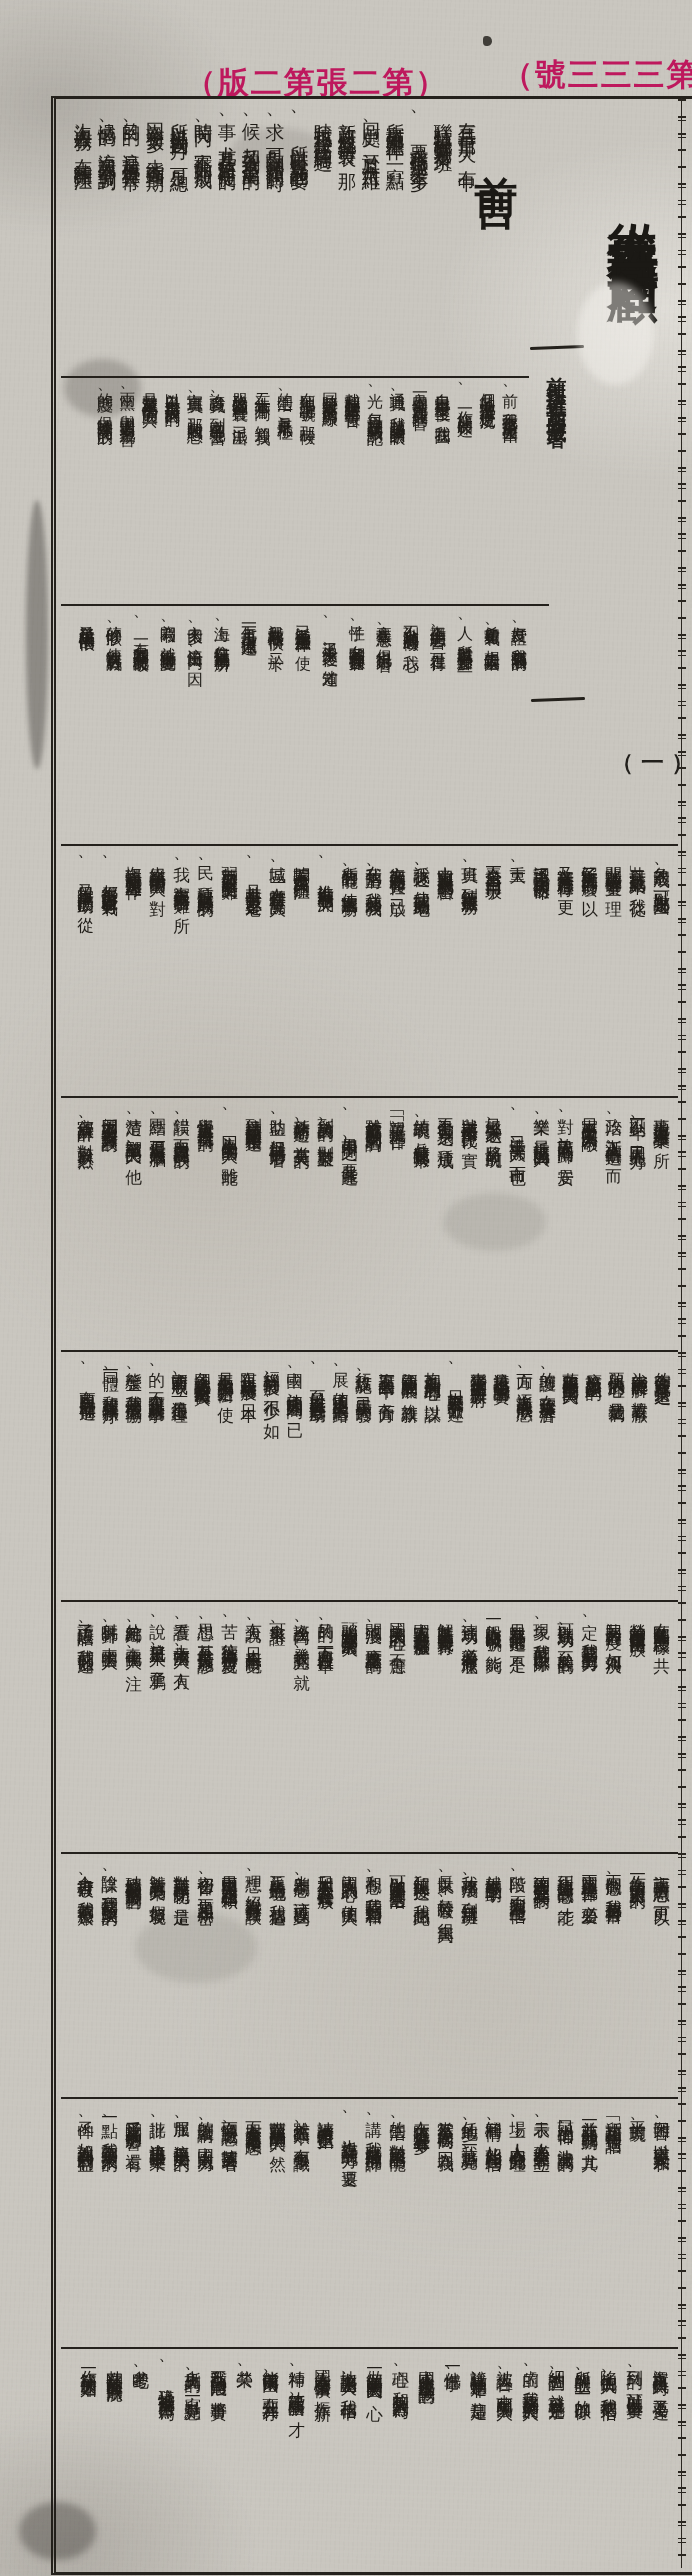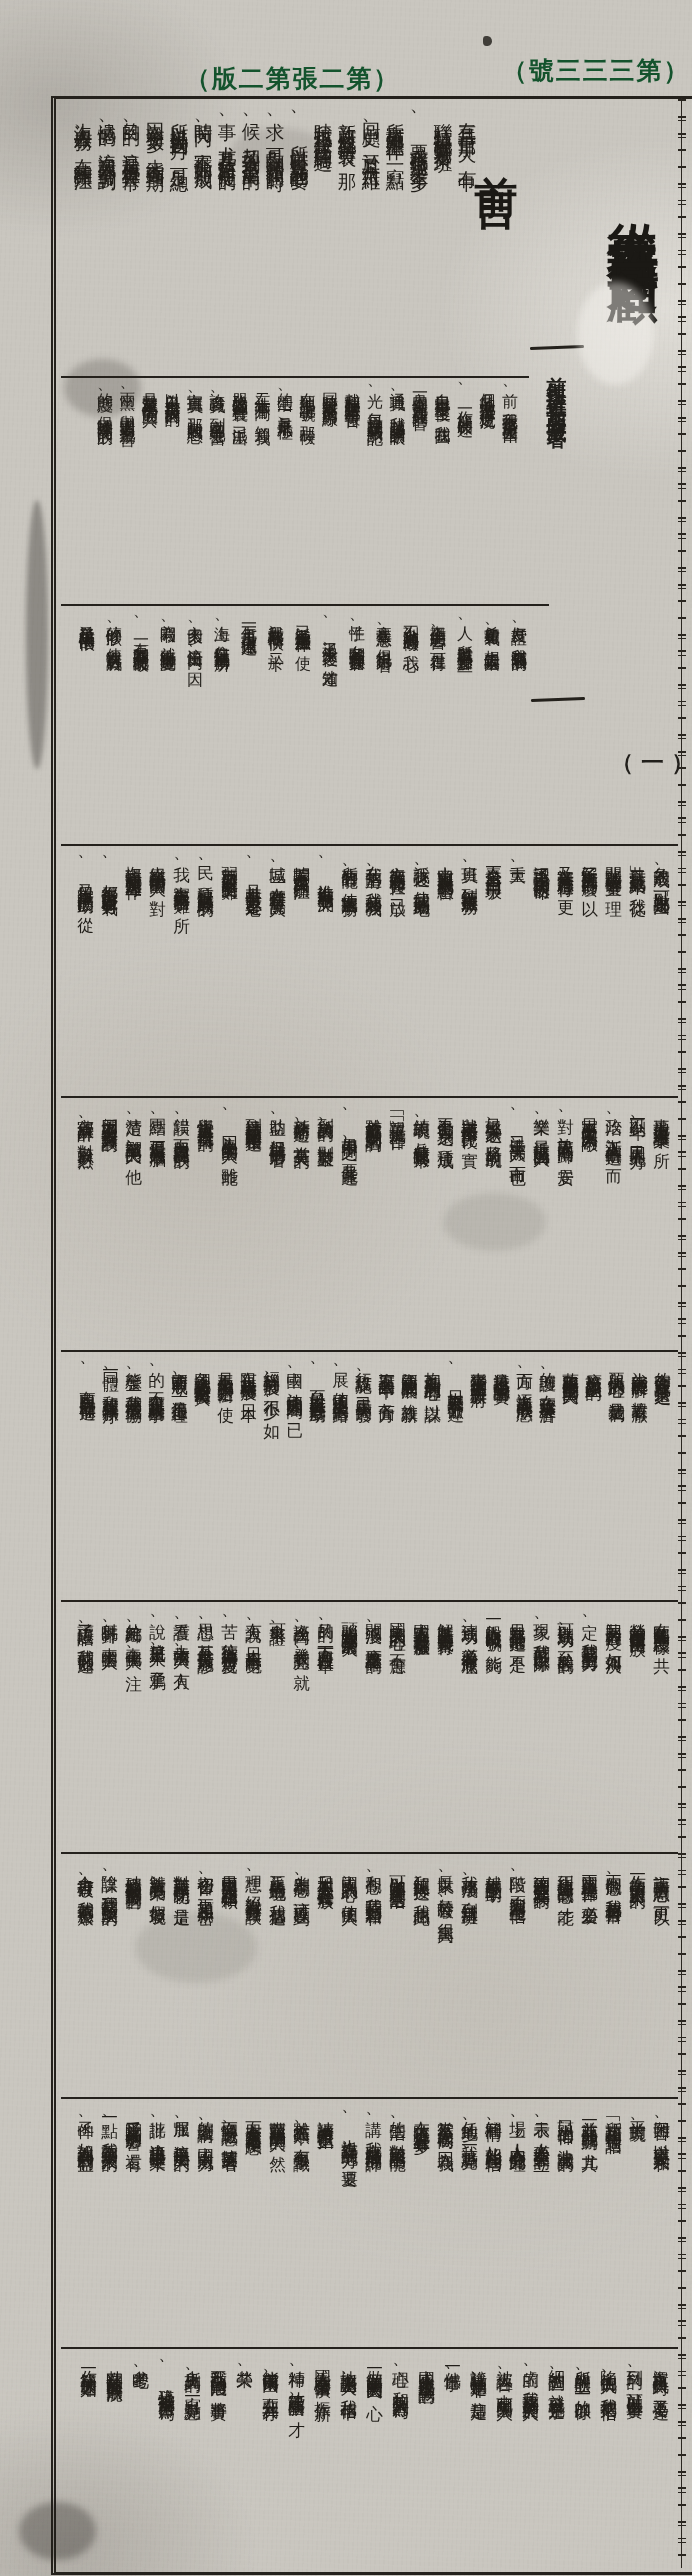--- a/index.html
+++ b/index.html
@@ -12,21 +12,21 @@
       radial-gradient(449px 385px at 70% 78%, rgba(181,176,166,.30), transparent 70%),
       radial-gradient(269px 205px at 10% 99%, rgba(70,64,56,.20), transparent 70%),
       #c9c6bf;
     font-family:"DejaVu Serif","Liberation Serif",serif;
     color:#211f1b;
   }
   .grain{position:absolute;inset:0;pointer-events:none;opacity:.35;
     background:
       repeating-linear-gradient(92deg, rgba(0,0,0,.035) 0 1.3px, transparent 1.3px 4.5px),
       repeating-linear-gradient(2deg, rgba(255,255,255,.05) 0 1.9px, transparent 1.9px 5.8px);}
-  .masthead{position:absolute;font-weight:bold;font-size:25px;letter-spacing:1.9px;color:#14532d;white-space:nowrap;text-align:right;}
+  .masthead{position:absolute;font-weight:bold;font-size:31px;letter-spacing:1.9px;color:#be185d;white-space:nowrap;text-align:right;}
   #mast-right{left:502px;top:54px;}
   #mast-left{left:185px;top:62px;}
   .frame{position:absolute;left:51px;top:96px;width:639px;height:2473px;
     border-top:3.8px solid #24211c;border-bottom:3.2px solid #24211c;border-left:5.8px double #24211c;
     background:transparent;}
   .zigzag{position:absolute;left:678px;top:98px;width:7.7px;height:2470px;
     background:
       repeating-linear-gradient(to bottom, transparent 0 1.3px, #2a2620 1.3px 3.2px, transparent 3.2px 5.8px, #2a2620 5.8px 6.4px, transparent 6.4px 16.7px),
       linear-gradient(to right, transparent 0 3.2px, #2a2620 3.2px 4.5px, transparent 4.5px 7.7px);}
   .rule{position:absolute;height:1.9px;background:#24211c;}

